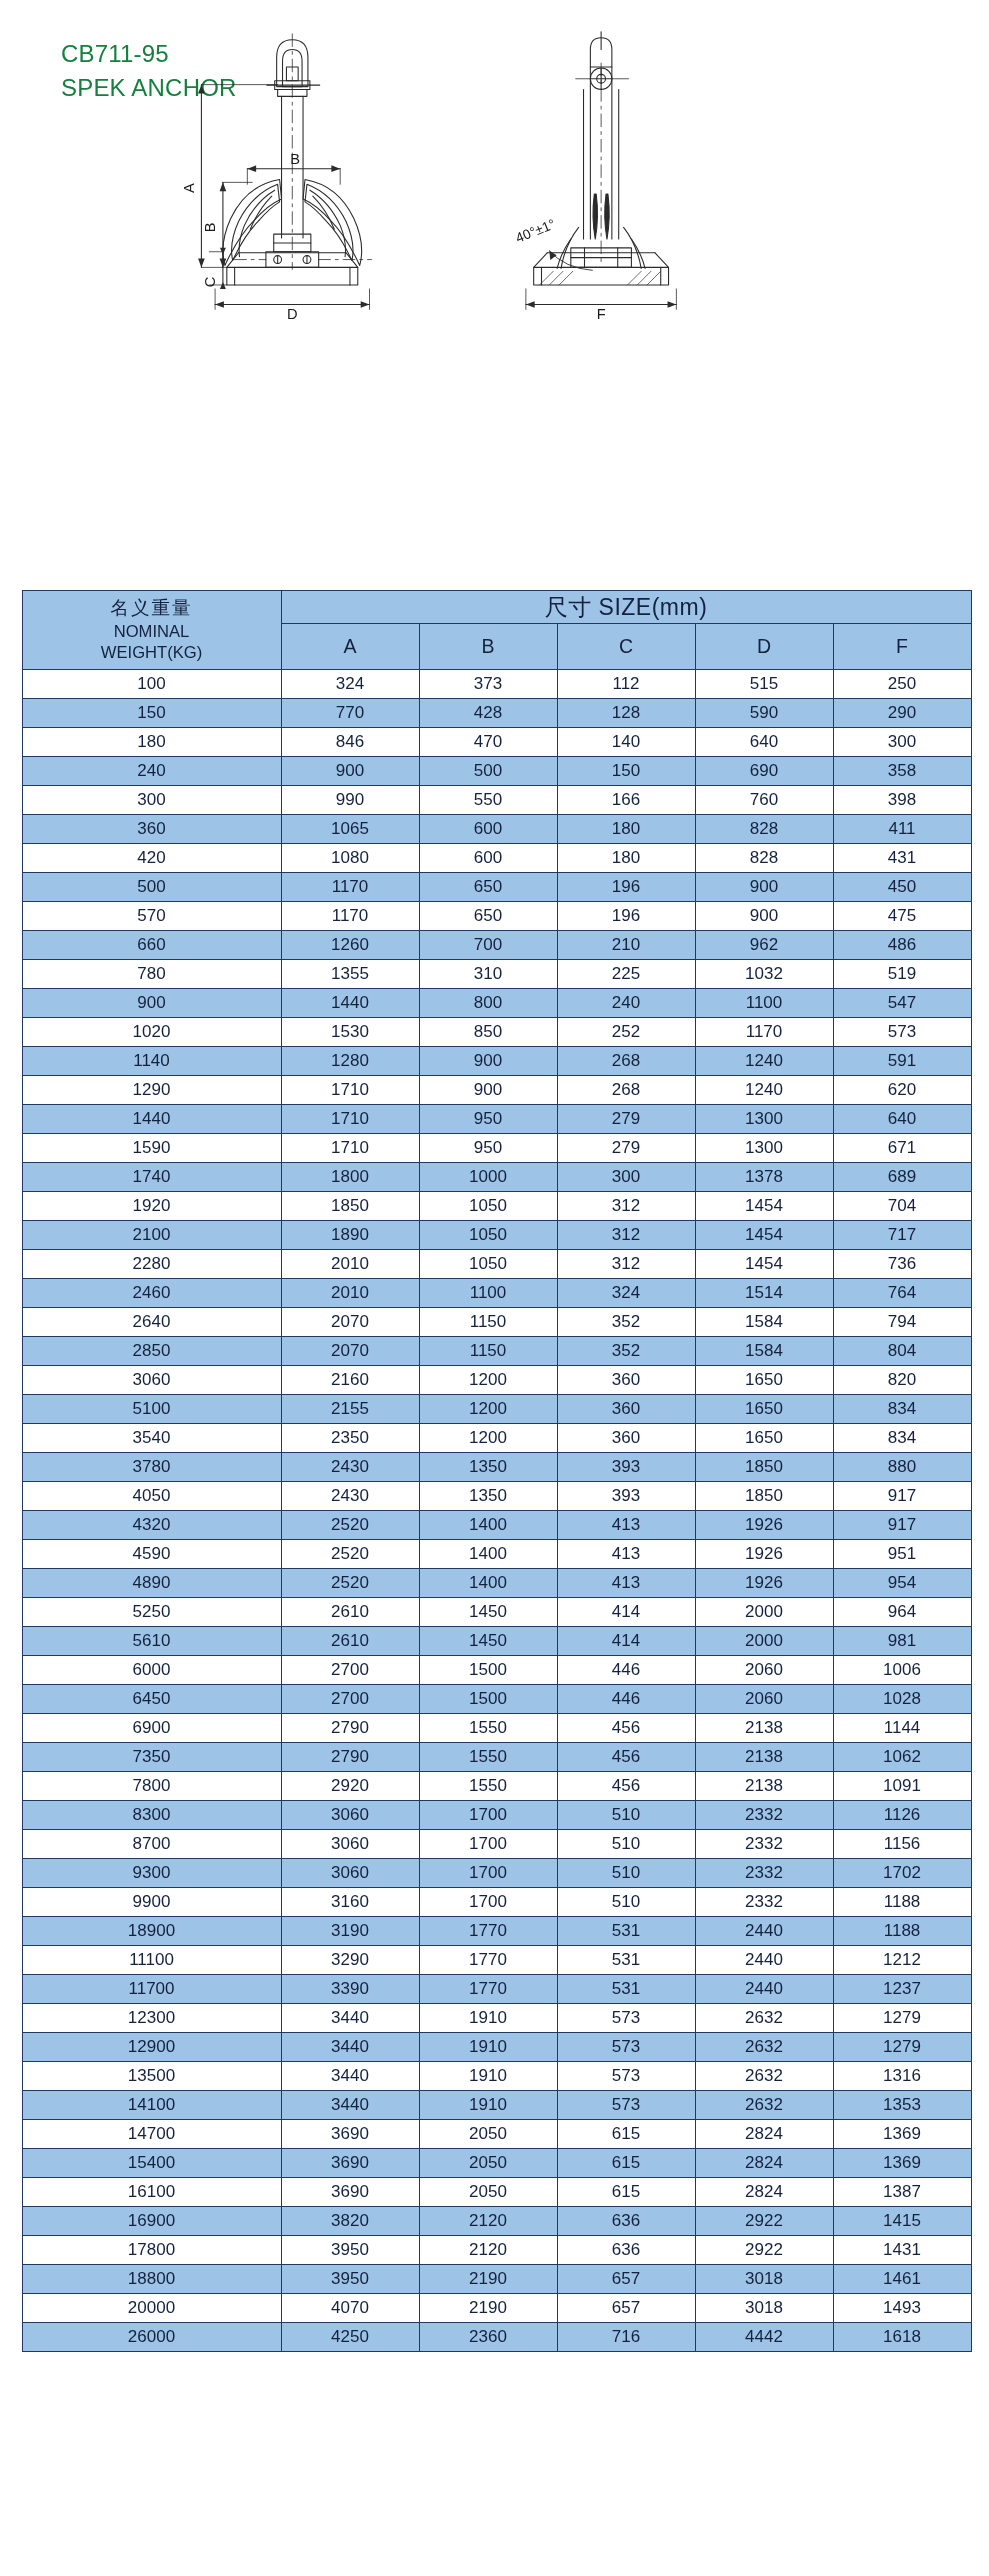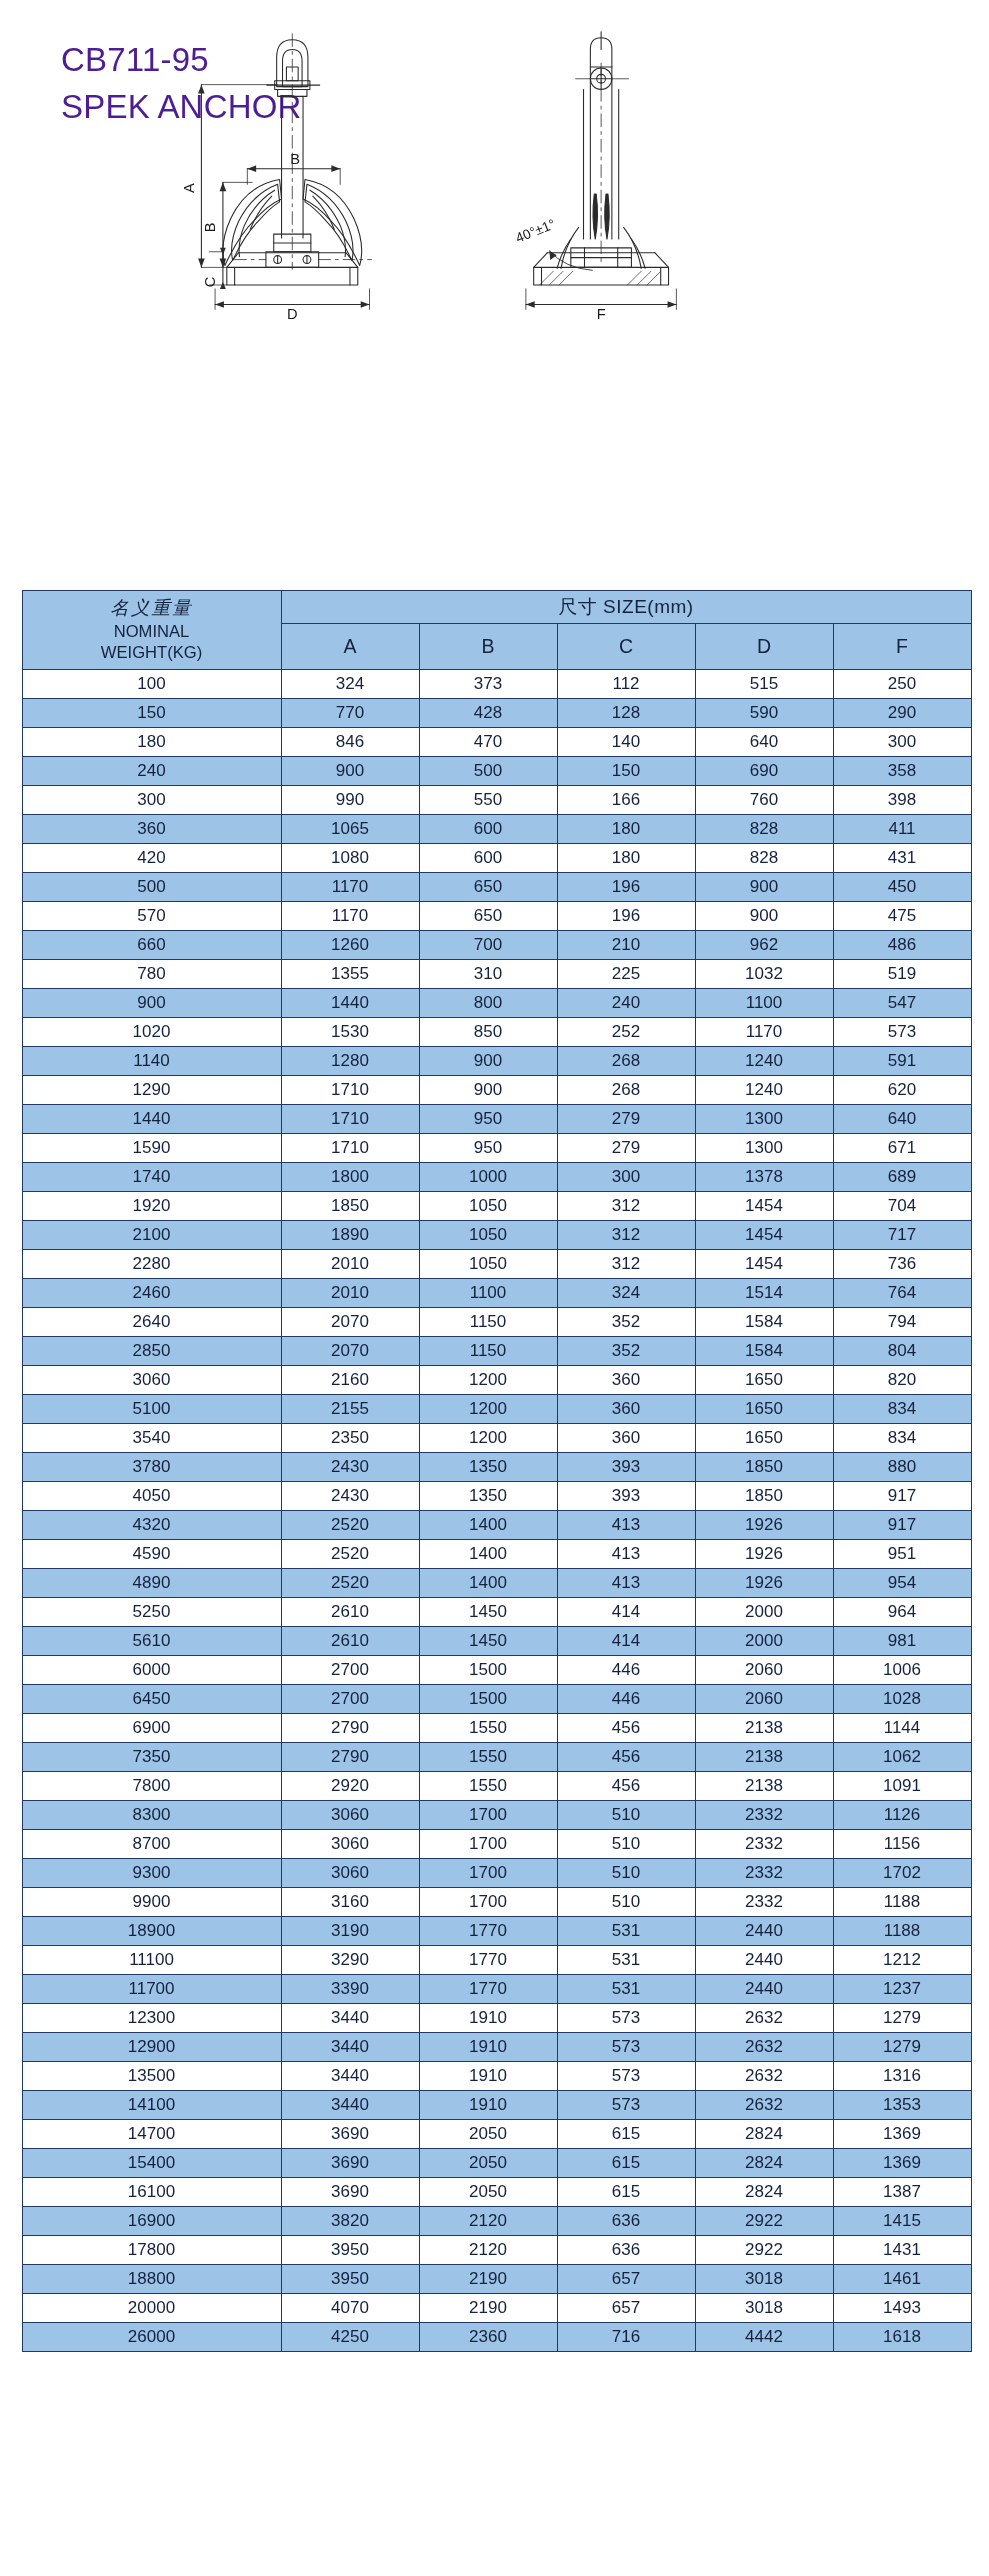--- a/index.html
+++ b/index.html
@@ -15,22 +15,22 @@
     color: #1a1a1a;
     overflow: hidden;
   }
 
   
   #title-block {
     position: absolute;
     left: 61px;
     top: 37px;
     line-height: 1.42;
-    font-size: 33px;
-    color: #4c1d95;
+    font-size: 24px;
+    color: #15803d;
     letter-spacing: 0.2px;
     white-space: nowrap;
   }
 
   
   #drawing {
     position: absolute;
     left: 176px;
     top: 19.5px;
     width: 645px;
@@ -102,24 +102,23 @@
   }
   th.nominal {
     font-size: 16.6px;
     line-height: 1.30;
     padding: 6.8px 2px;
   }
   th.nominal .cn {
     font-size: 18.6px;
     letter-spacing: 2px;
     display: block;
-    font-style: italic;
   }
   th.size-span {
-    font-size: 19px;
+    font-size: 23px;
     height: 33px;
     letter-spacing: 0.5px;
     margin-left: 24px;
   }
   th.dim {
     font-size: 19.5px;
     height: 46px;
   }
   tbody td {
     height: 28px;

